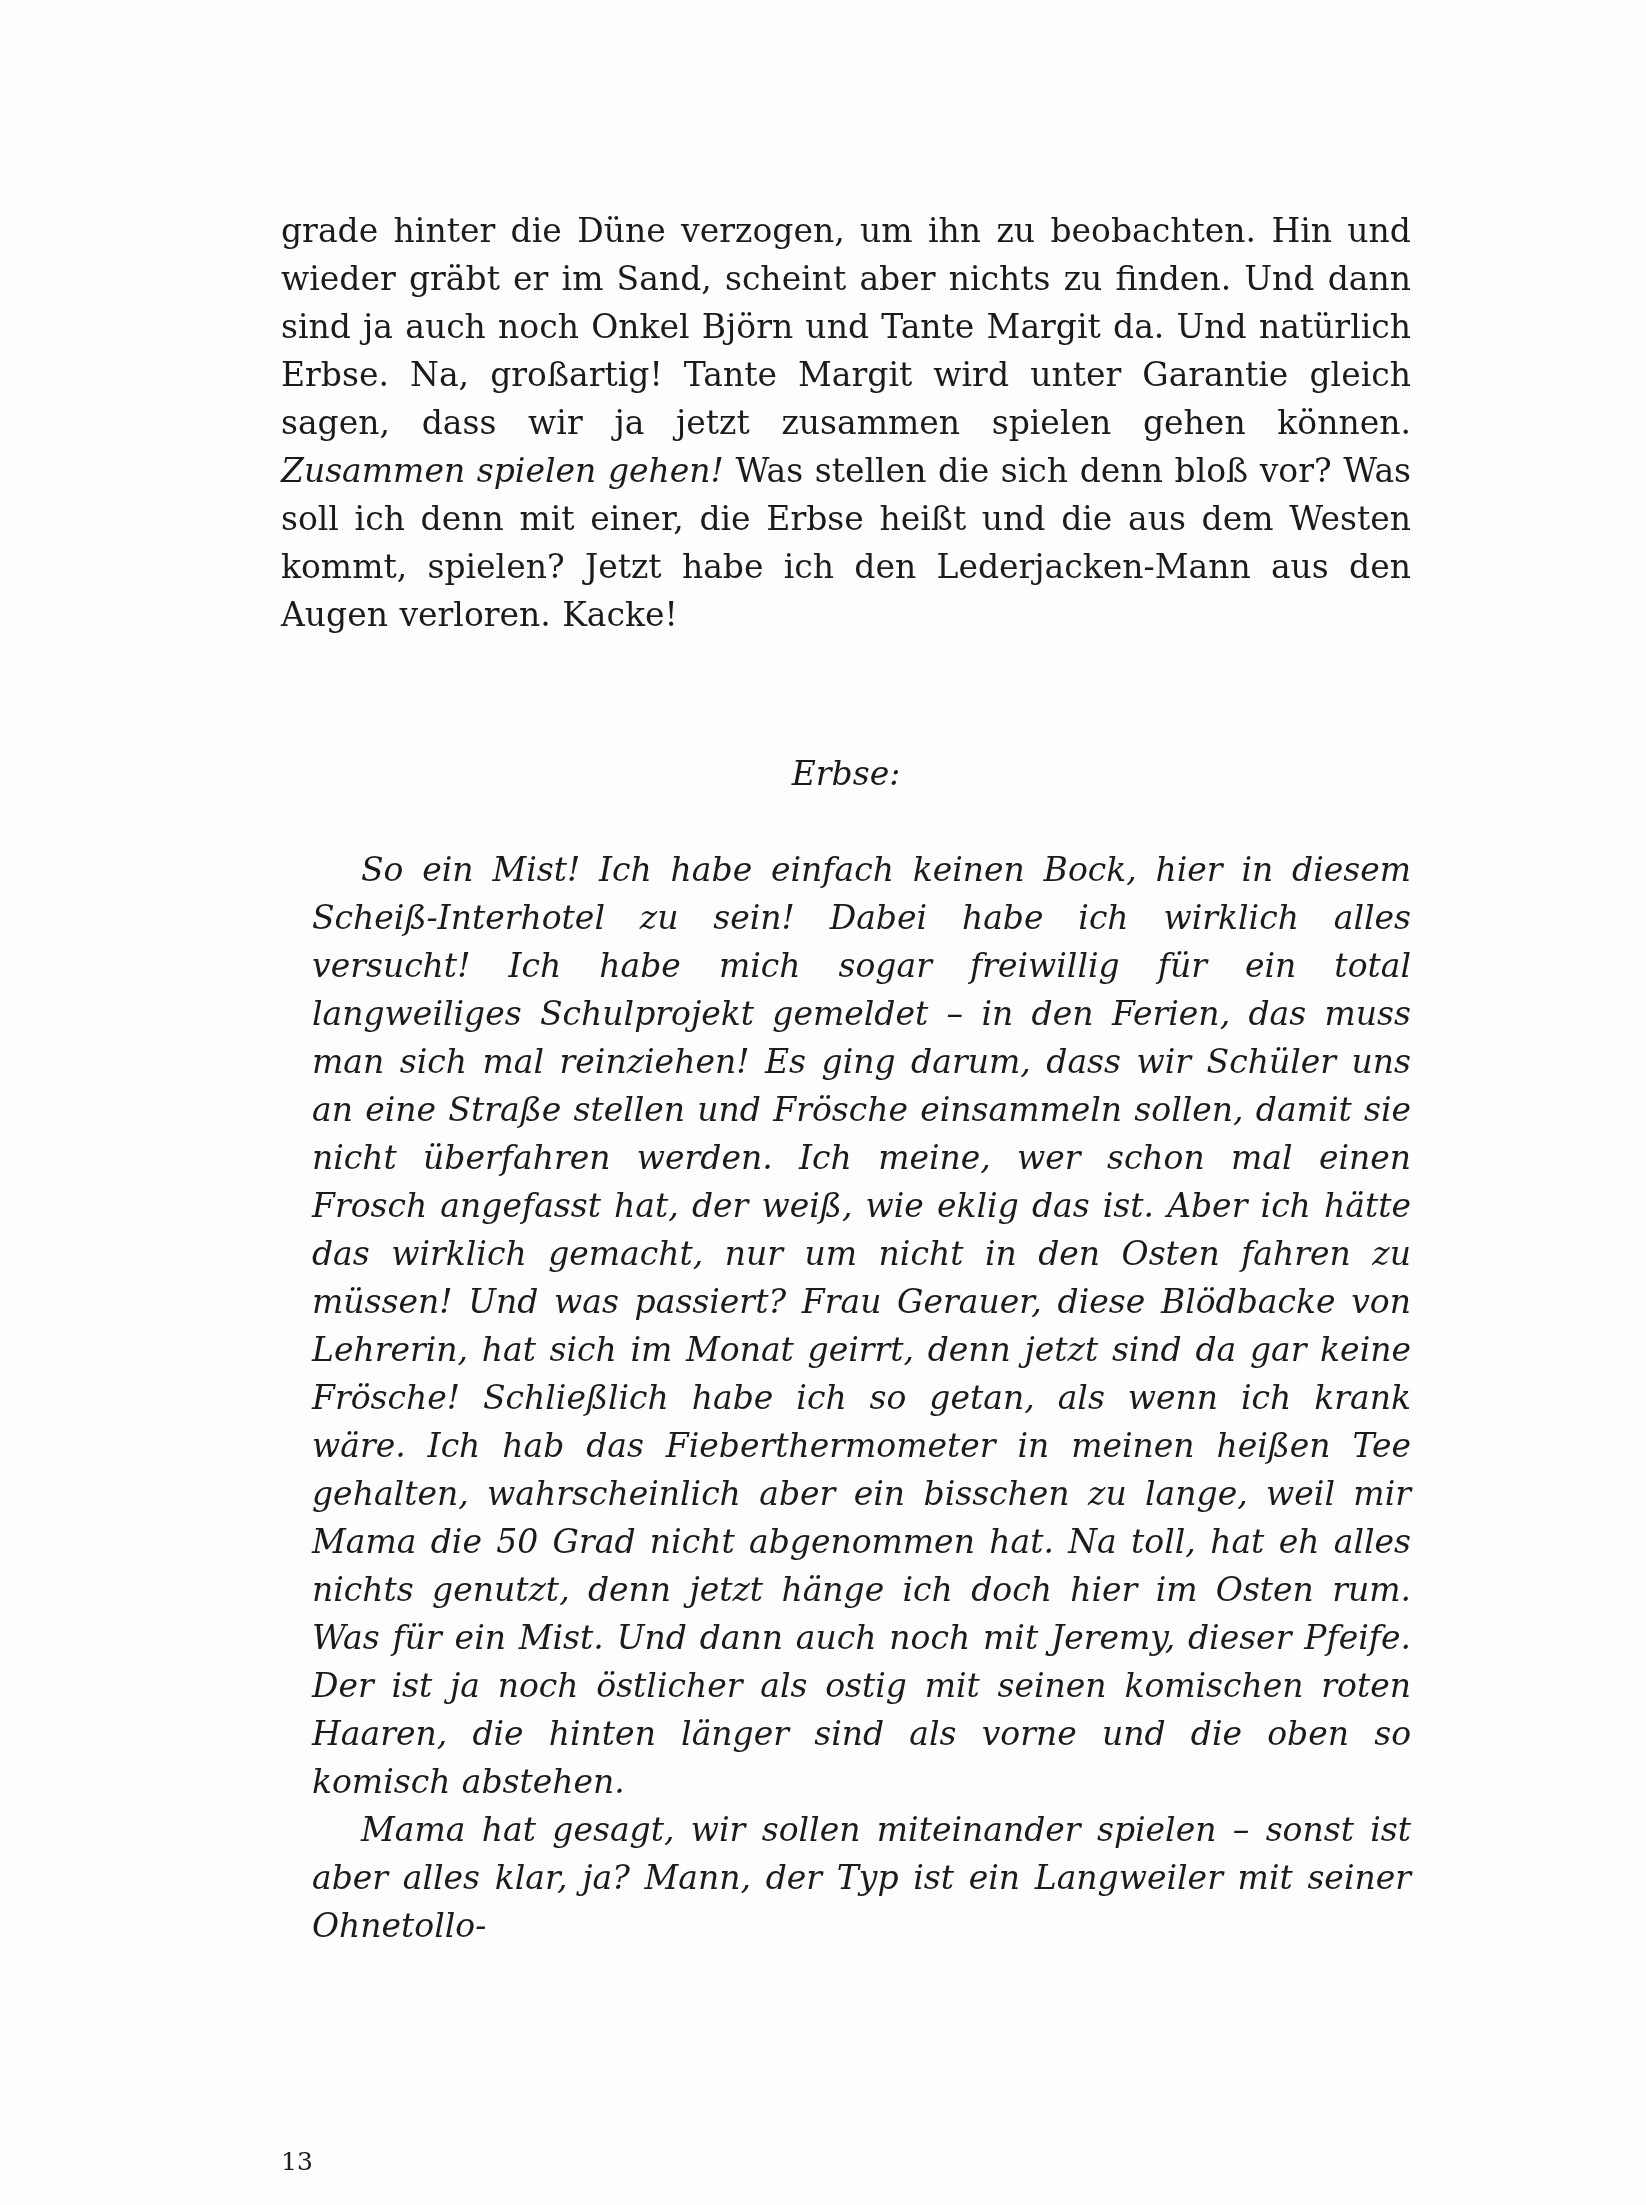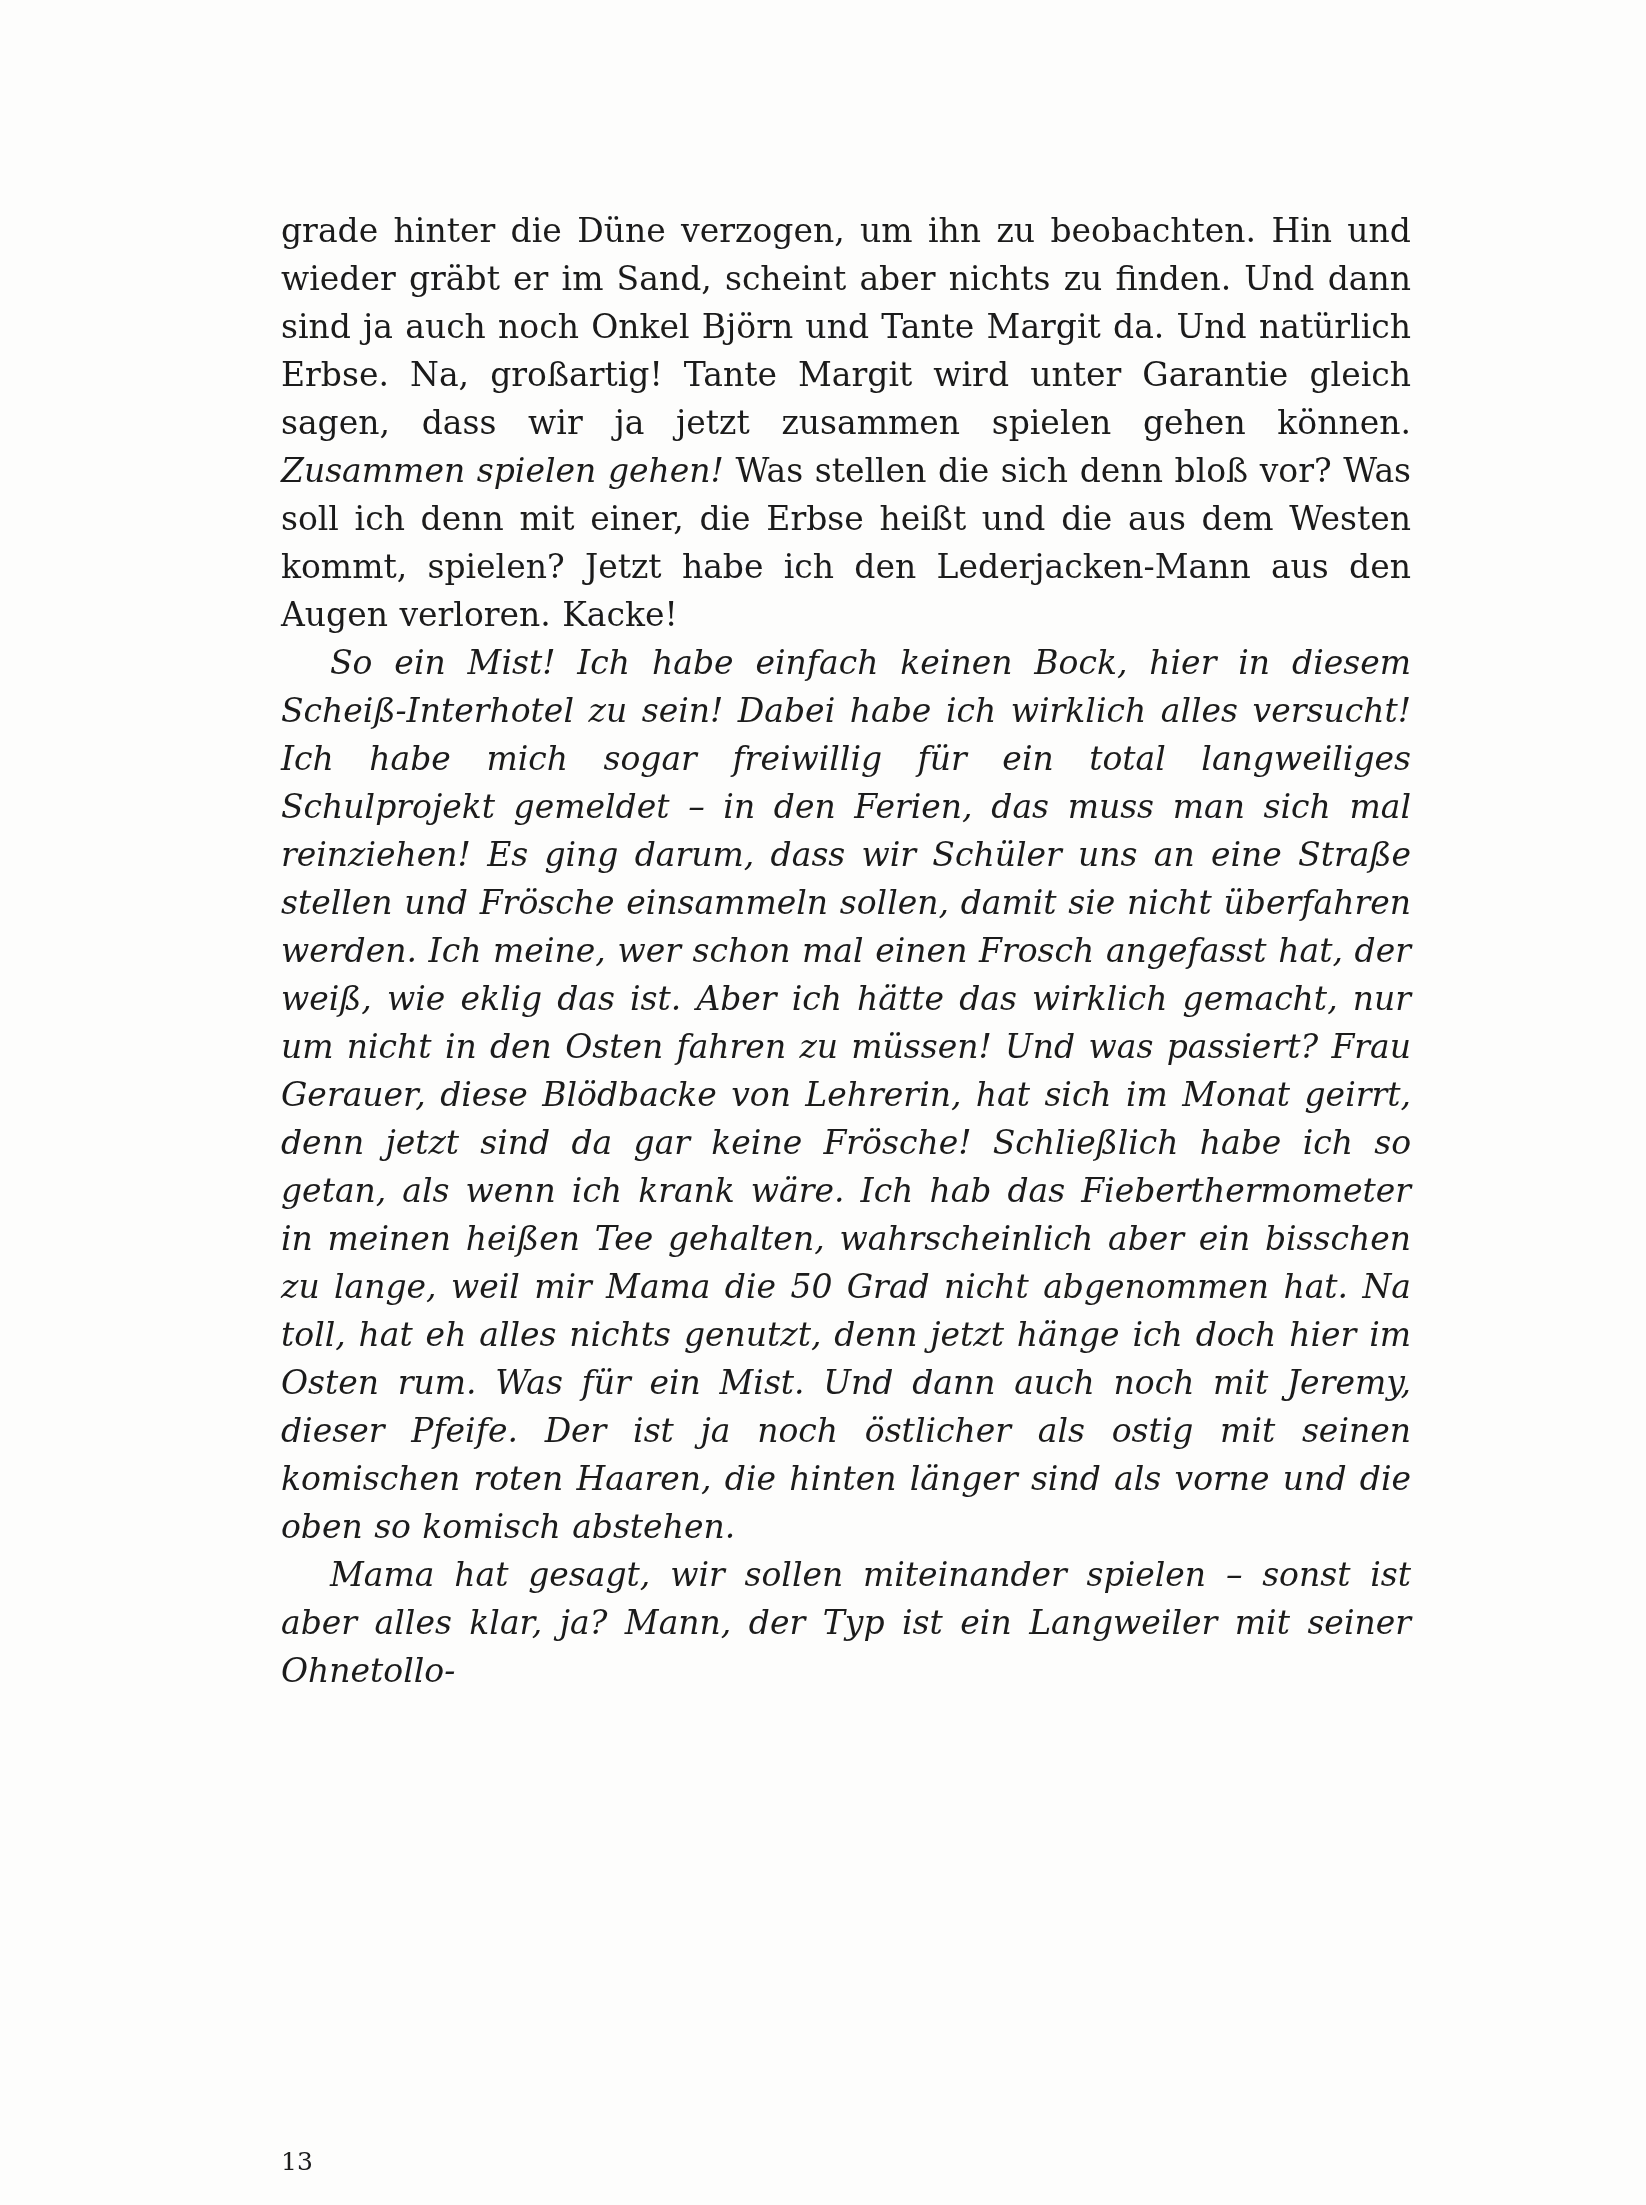--- a/index.html
+++ b/index.html
@@ -27,20 +27,21 @@
     line-height: 48px;
     text-align: justify;
     margin: 0;
     word-spacing: 0.9px;
   }
   .italic {
     font-style: italic;
   }
   .indent {
     text-indent: 49px;
+    margin-left: 31px;
   }
   .section-heading {
     font-size: 33px;
     line-height: 59px;
     font-weight: normal;
     font-style: italic;
     text-align: center;
     margin: 105px 0 43px 0;
   }
   .page-number {
@@ -54,20 +55,21 @@
 </style>
 </head>
 <body>
 
 <div class="page">
 
   <div class="text-block">
 
     <p class="para"><span>grade hinter die Düne verzogen, um ihn zu beobachten. Hin und wieder gräbt er im Sand, scheint aber nichts zu finden. Und dann sind ja auch noch Onkel Björn und Tante Margit da. Und natürlich Erbse. Na, großartig! Tante Margit wird unter Garantie gleich sagen, dass wir ja jetzt zusammen spielen gehen können. </span><span class="italic">Zusammen spielen gehen!</span><span> Was stellen die sich denn bloß vor? Was soll ich denn mit einer, die Erbse heißt und die aus dem Westen kommt, spielen? Jetzt habe ich den Lederjacken-Mann aus den Augen verloren. Kacke!</span></p>
 
+    <h2 class="section-heading">Erbse:</h2>
 
     <p class="para italic indent">So ein Mist! Ich habe einfach keinen Bock, hier in diesem Scheiß-Interhotel zu sein! Dabei habe ich wirklich alles versucht! Ich habe mich sogar freiwillig für ein total langweiliges Schulprojekt gemeldet – in den Ferien, das muss man sich mal reinziehen! Es ging darum, dass wir Schüler uns an eine Straße stellen und Frösche einsammeln sollen, damit sie nicht überfahren werden. Ich meine, wer schon mal einen Frosch angefasst hat, der weiß, wie eklig das ist. Aber ich hätte das wirklich gemacht, nur um nicht in den Osten fahren zu müssen! Und was passiert? Frau Gerauer, diese Blödbacke von Lehrerin, hat sich im Monat geirrt, denn jetzt sind da gar keine Frösche! Schließlich habe ich so getan, als wenn ich krank wäre. Ich hab das Fieberthermometer in meinen heißen Tee gehalten, wahrscheinlich aber ein bisschen zu lange, weil mir Mama die 50 Grad nicht abgenommen hat. Na toll, hat eh alles nichts genutzt, denn jetzt hänge ich doch hier im Osten rum. Was für ein Mist. Und dann auch noch mit Jeremy, dieser Pfeife. Der ist ja noch östlicher als ostig mit seinen komischen roten Haaren, die hinten länger sind als vorne und die oben so komisch abstehen.</p>
 
     <p class="para italic indent">Mama hat gesagt, wir sollen miteinander spielen – sonst ist aber alles klar, ja? Mann, der Typ ist ein Langweiler mit seiner Ohnetollo-</p>
 
   </div>
 
   <div class="page-number">13</div>
 
 </div>

